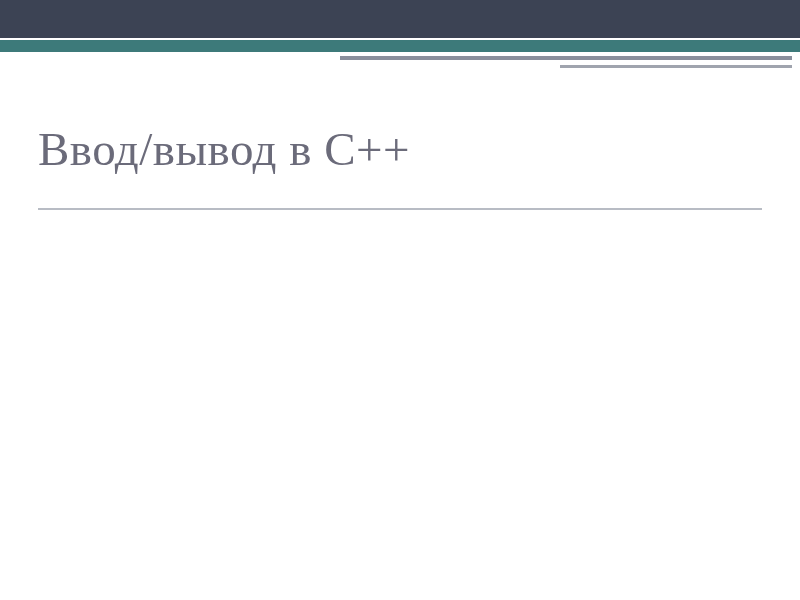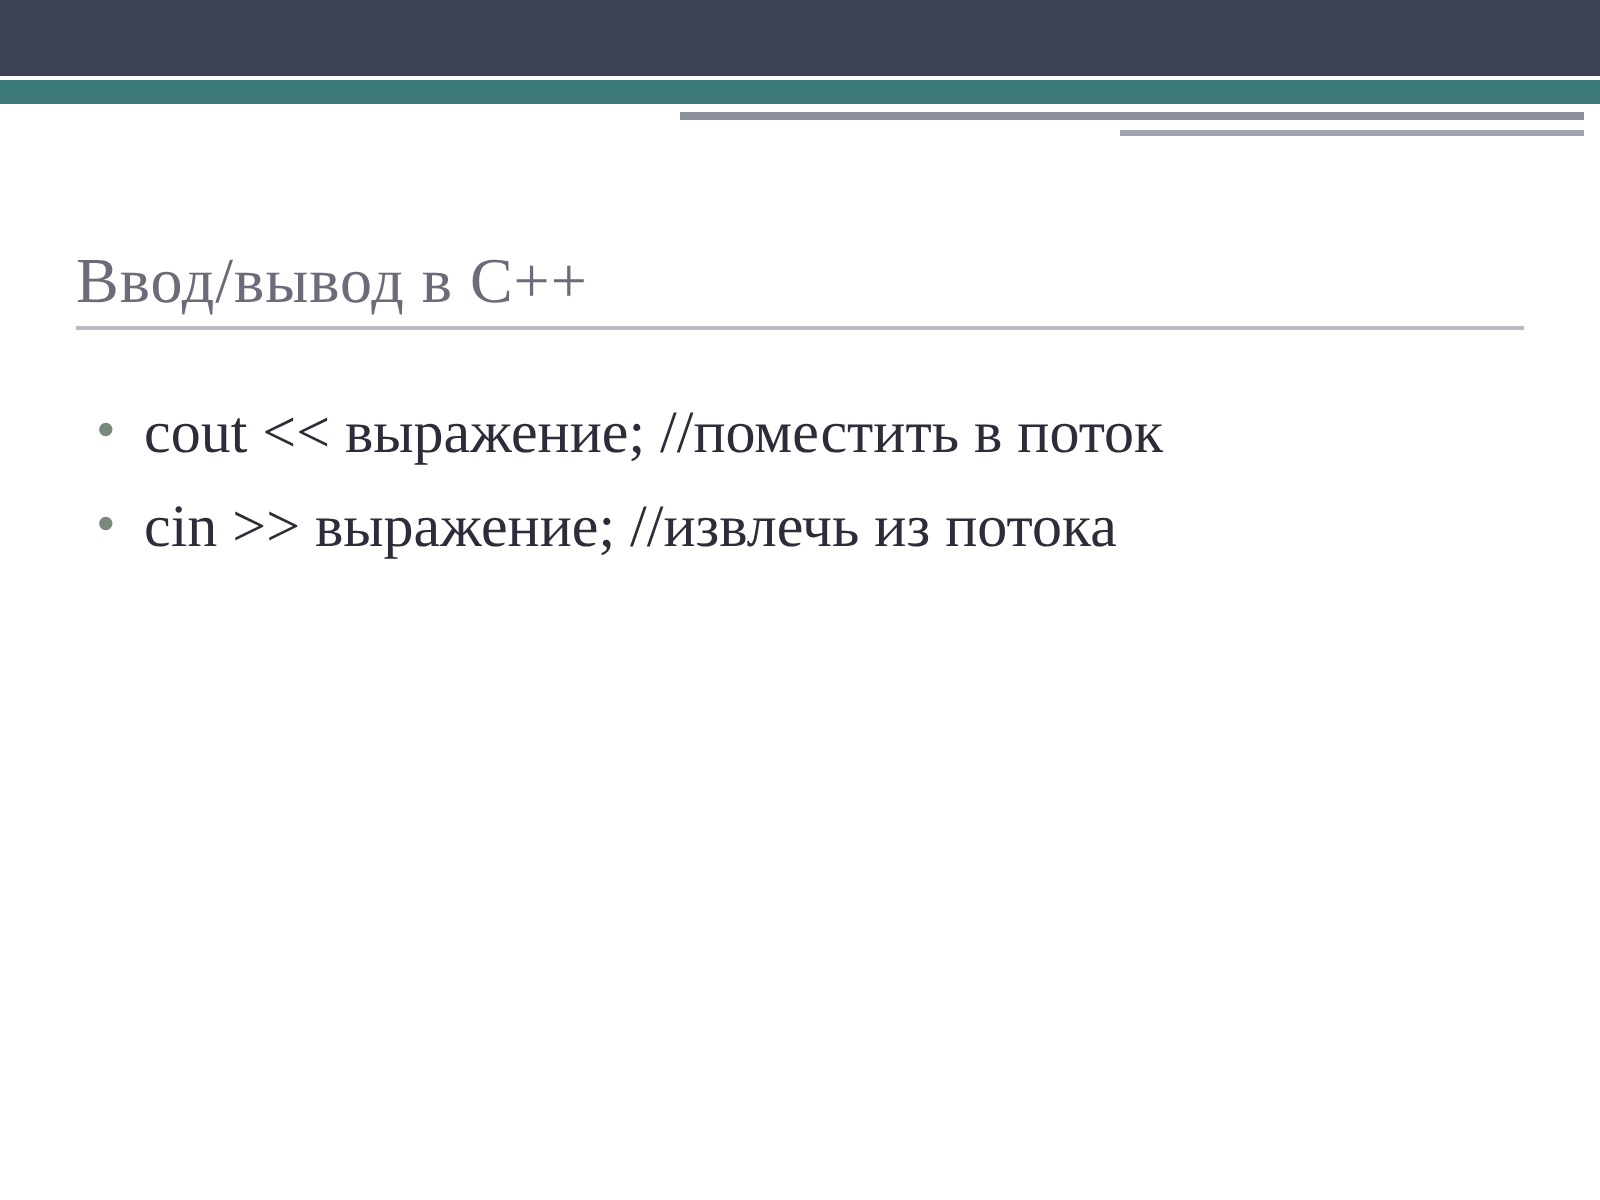--- a/index.html
+++ b/index.html
@@ -39,24 +39,24 @@
       top: 65px;
       left: 560px;
       right: 8px;
       height: 3px;
       background: #a0a4ae;
     }
     .content {
       padding: 70px 38px 0 38px;
     }
     .slide-title {
-      font-size: 32px;
+      font-size: 47px;
       color: #6b6b7a;
       font-weight: normal;
-      margin-bottom: 4px;
+      margin-bottom: 32px;
       letter-spacing: 0.5px;
     }
     .title-underline {
       width: 100%;
       height: 2px;
       background: #b8bcc4;
       margin-bottom: 32px;
     }
     .bullet-list {
       list-style: none;
@@ -83,17 +83,13 @@
 <body>
 
 <div class="top-bar"></div>
 <div class="teal-bar"></div>
 <div class="gray-line-1"></div>
 <div class="gray-line-2"></div>
 
 <div class="content">
   <h1 class="slide-title">Ввод/вывод в C++</h1>
   <div class="title-underline"></div>
-  <ul class="bullet-list">
-    <li class="bullet-item">cout &lt;&lt; выражение; //поместить в поток</li>
-    <li class="bullet-item">cin &gt;&gt; выражение; //извлечь из потока</li>
-  </ul>
 </div>
 
 </body></html>

